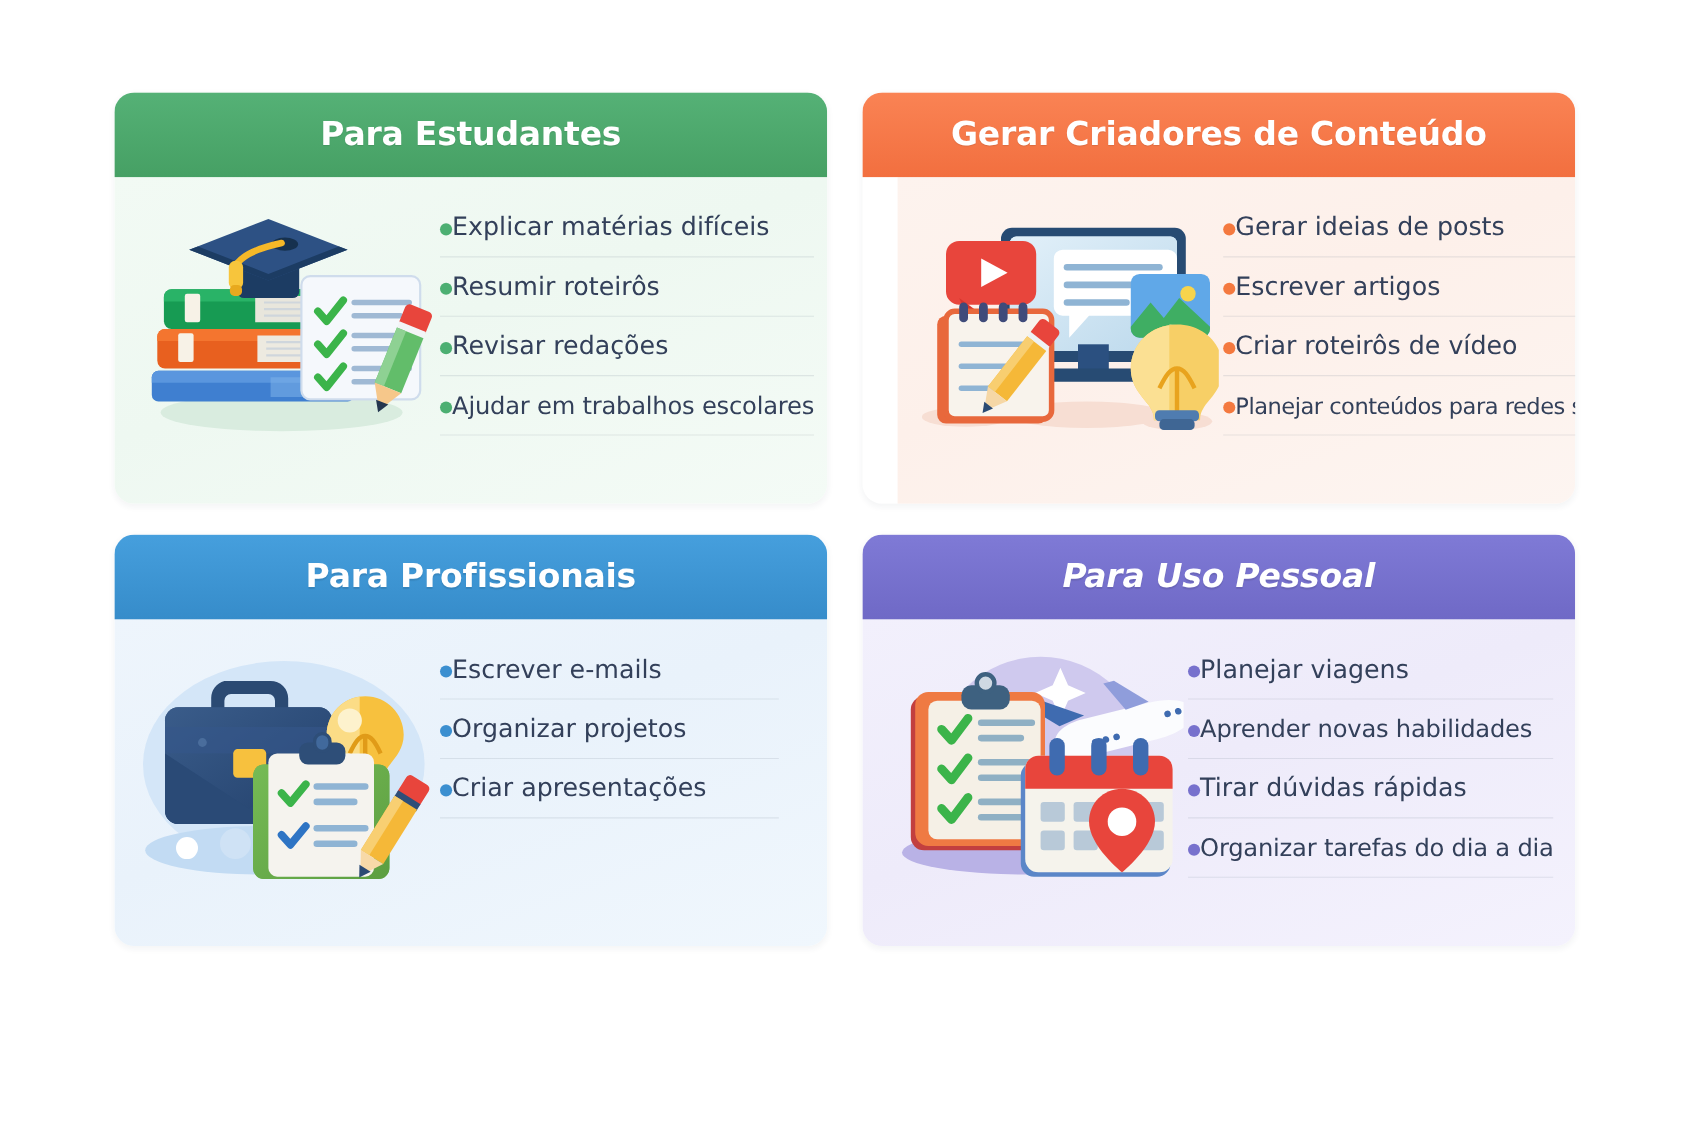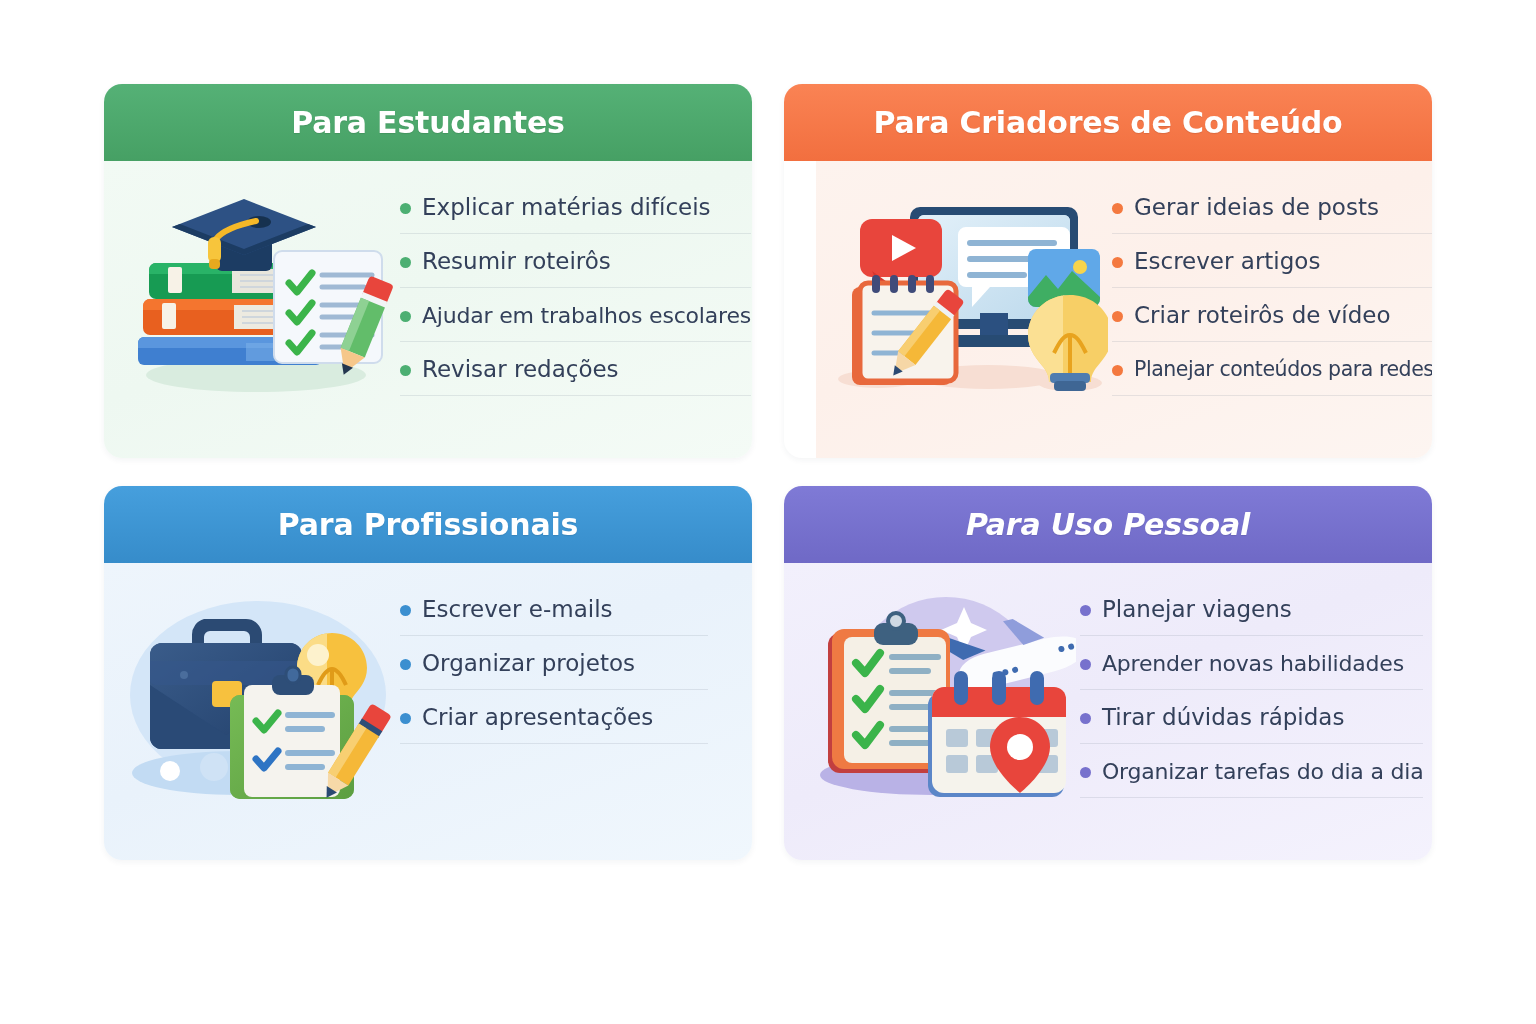--- a/index.html
+++ b/index.html
@@ -85,21 +85,20 @@
   
   .list {
     flex: 1 1 auto;
     padding: 33px 44px 0 0;
     display: flex;
     flex-direction: column;
   }
   .list-item {
     display: flex;
     align-items: flex-start;
-    gap: 11px;
     padding-bottom: 12px;
     border-bottom: 1px solid rgba(110,125,140,0.16);
     margin-bottom: 14px;
     min-height: 30px;
   }
   .list-item:last-child { margin-bottom: 0; }
 
   .dot {
     flex: 0 0 auto;
     width: 11px; height: 11px;
@@ -212,33 +211,33 @@
           <div class="list-item">
             <span class="dot"></span>
             <span class="li-text">Explicar matérias difíceis</span>
           </div>
           <div class="list-item">
             <span class="dot"></span>
             <span class="li-text">Resumir roteirôs</span>
           </div>
           <div class="list-item">
             <span class="dot"></span>
+            <span class="li-text">Revisar redações</span>
+          </div>
+          <div class="list-item">
+            <span class="dot"></span>
             <span class="li-text tight2">Ajudar em trabalhos escolares</span>
-          </div>
-          <div class="list-item">
-            <span class="dot"></span>
-            <span class="li-text">Revisar redações</span>
           </div>
         </div>
       </div>
     </div>
 
     <div class="card c-creators">
       <div class="card-header">
-        <span class="card-header-title">Para Criadores de Conteúdo</span>
+        <span class="card-header-title">Gerar Criadores de Conteúdo</span>
       </div>
       <div class="card-body">
 
         <div class="illus-wrap">
           <svg class="illus" viewBox="0 0 270 212">
             <ellipse cx="150" cy="190" rx="72" ry="12" fill="#f7ded3"></ellipse>
             <ellipse cx="40" cy="192" rx="40" ry="9" fill="#f7ded3"></ellipse>
 
             <rect x="72" y="20" width="168" height="122" rx="10" fill="#274b73"></rect>
             <rect x="80" y="28" width="152" height="104" rx="6" fill="#cfe4f2"></rect>

